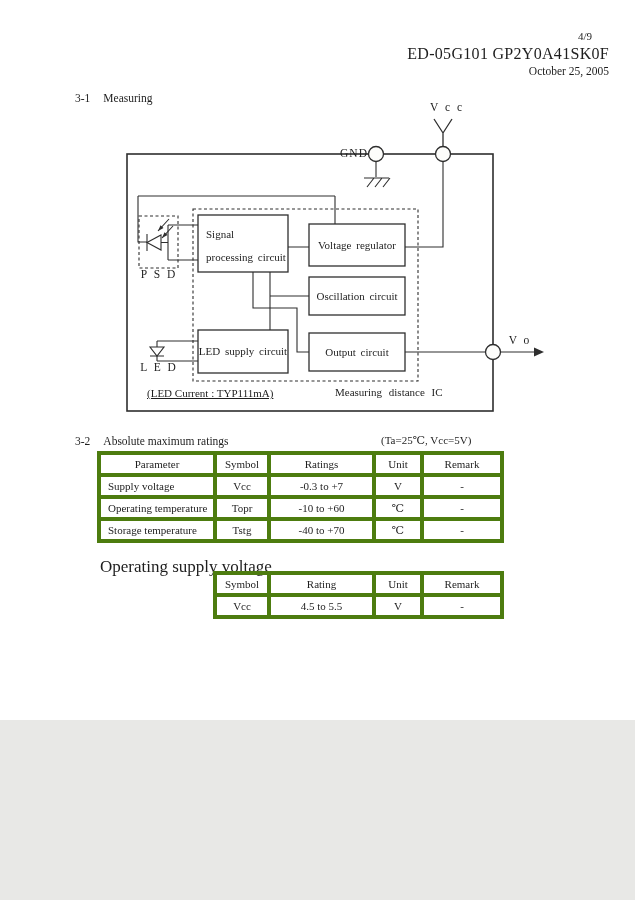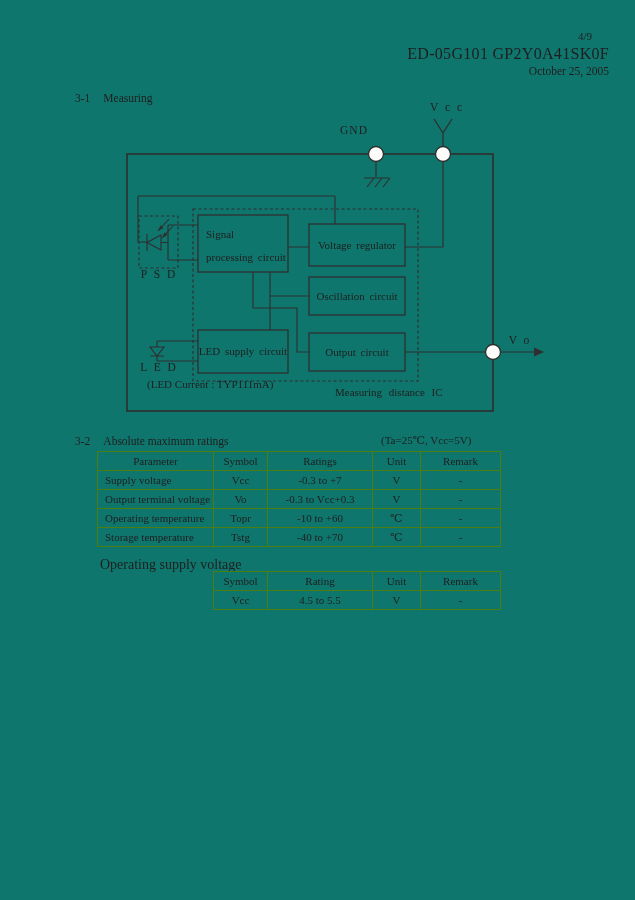--- a/index.html
+++ b/index.html
@@ -1,39 +1,39 @@
 <!DOCTYPE html>
 <html><head>
 <meta charset="utf-8">
 <style>
   html,body{margin:0;padding:0;background:#e8e8e6;}
   .page{
     position:relative;
-    width:635px;height:900px;
-    background:#0f766e;
+    width:635px;height:720px;
+    background:#ffffff;
     font-family:"Liberation Serif","DejaVu Serif",serif;
     color:#1e1e1e;
     overflow:hidden;
   }
   .abs{position:absolute;}
   
   .hdr{position:absolute;top:30px;right:26px;text-align:right;line-height:1.25;}
   .hdr .pgnum{font-size:11px;padding-right:17px;}
   .hdr .docnum{font-size:16px;letter-spacing:.3px;}
   .hdr .date{font-size:11.5px;}
   
   .sect{font-size:11.5px;}
   .sect .no{display:inline-block;margin-right:13px;}
   
   .slabel{position:absolute;font-size:11.5px;text-align:center;white-space:nowrap;}
   .blabel{position:absolute;font-size:11px;text-align:center;word-spacing:2px;white-space:pre-line;}
   .note{position:absolute;font-size:11px;white-space:nowrap;}
   
   table{border-collapse:collapse;table-layout:fixed;font-size:11px;color:#1e1e1e;}
-  th,td{border:1px solid #4d7c0f;height:18px;padding:0 4px;text-align:center;font-weight:normal;overflow:hidden;white-space:nowrap;margin-top:40px;}
+  th,td{border:4px solid #4d7c0f;height:18px;padding:0 4px;text-align:center;font-weight:normal;overflow:hidden;white-space:nowrap;margin-top:40px;}
   td.param{text-align:left;padding-left:7px;}
   .cond{position:absolute;font-size:11px;white-space:nowrap;}
   svg{display:block;}
 </style>
 </head>
 <body>
 
 <div class="page">
 
   <div class="hdr">
@@ -95,33 +95,33 @@
 
       <circle cx="256" cy="54" r="7.5" fill="#fdfdfb" stroke-width="1.3"></circle>
       <circle cx="323" cy="54" r="7.5" fill="#fdfdfb" stroke-width="1.3"></circle>
       <circle cx="373" cy="252" r="7.5" fill="#fdfdfb" stroke-width="1.3"></circle>
 
       <polygon points="424,252 414,247.5 414,256.5" fill="#2e2e2e" stroke="none"></polygon>
     </g>
   </svg>
 
   <div class="slabel" style="left:422px;top:101px;width:42px;letter-spacing:2px;text-align:right;">V c c</div>
-  <div class="slabel" style="left:333px;top:124px;width:42px;letter-spacing:1px;">GND</div>
+  <div class="slabel" style="left:333px;top:147px;width:42px;letter-spacing:1px;">GND</div>
   <div class="slabel" style="left:138px;top:268px;width:42px;letter-spacing:2px;">P S D</div>
   <div class="slabel" style="left:136px;top:361px;width:46px;letter-spacing:2px;">L E D</div>
   <div class="slabel" style="left:502px;top:334px;width:36px;letter-spacing:2px;">V o</div>
 
   <div class="blabel" style="left:206px;top:223px;width:84px;text-align:left;line-height:2.05;">Signal
 processing circuit</div>
   <div class="blabel" style="left:309px;top:239px;width:96px;">Voltage regulator</div>
   <div class="blabel" style="left:309px;top:290px;width:96px;">Oscillation circuit</div>
   <div class="blabel" style="left:309px;top:346px;width:96px;">Output circuit</div>
   <div class="blabel" style="left:198px;top:345px;width:90px;">LED supply circuit</div>
 
-  <div class="note" style="left:147px;top:378px;">(LED Current : TYP111mA)</div>
+  <div class="note" style="left:147px;top:387px;text-decoration:underline;">(LED Current : TYP111mA)</div>
   <div class="note" style="left:335px;top:386px;word-spacing:4px;">Measuring distance IC</div>
 
   <div class="sect abs" style="left:75px;top:435px;">
     <span class="no">3-2</span><span>Absolute maximum ratings</span>
   </div>
   <div class="cond" style="left:381px;top:434px;">(Ta=25℃, Vcc=5V)</div>
 
   <table class="abs" style="left:97px;top:451px;width:403px;">
     <colgroup>
       <col style="width:116px">
@@ -139,44 +139,37 @@
       <th>Remark</th>
     </tr>
     <tr>
       <td class="param">Supply voltage</td>
       <td>Vcc</td>
       <td>-0.3 to +7</td>
       <td>V</td>
       <td>-</td>
     </tr>
     <tr>
-      <td class="param">Output terminal voltage</td>
-      <td>Vo</td>
-      <td>-0.3 to Vcc+0.3</td>
-      <td>V</td>
-      <td>-</td>
-    </tr>
-    <tr>
       <td class="param">Operating temperature</td>
       <td>Topr</td>
       <td>-10 to +60</td>
       <td>℃</td>
       <td>-</td>
     </tr>
     <tr>
       <td class="param">Storage temperature</td>
       <td>Tstg</td>
       <td>-40 to +70</td>
       <td>℃</td>
       <td>-</td>
     </tr>
   </tbody>
     </table>
 
-  <div class="note" style="left:100px;top:557px;font-size:14px;">Operating supply voltage</div>
+  <div class="note" style="left:100px;top:557px;font-size:17px;">Operating supply voltage</div>
 
   <table class="abs" style="left:213px;top:571px;width:287px;">
     <colgroup>
       <col style="width:54px">
         <col style="width:105px">
         <col style="width:48px">
         <col style="width:80px">
     </colgroup>
     <tbody>
         <tr>

